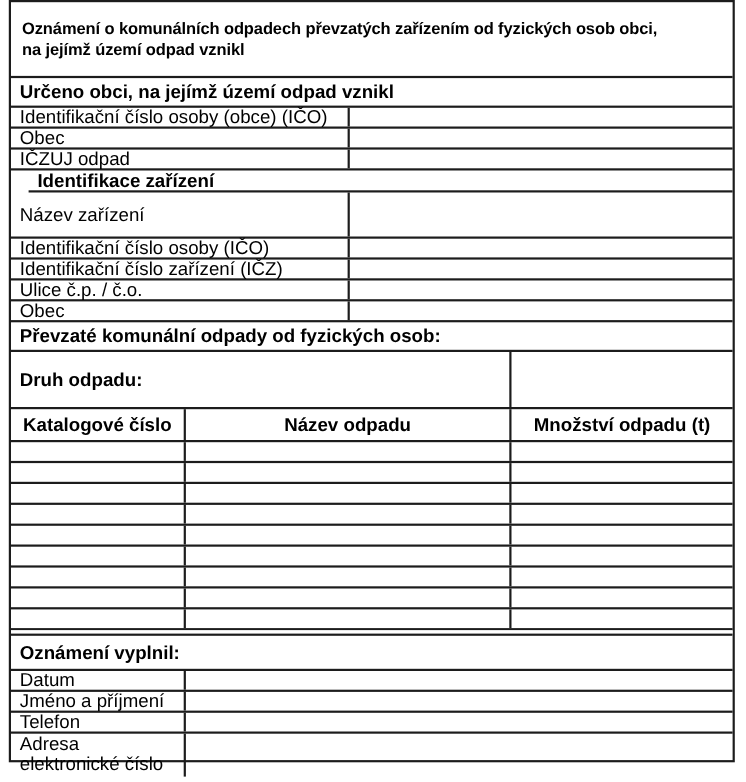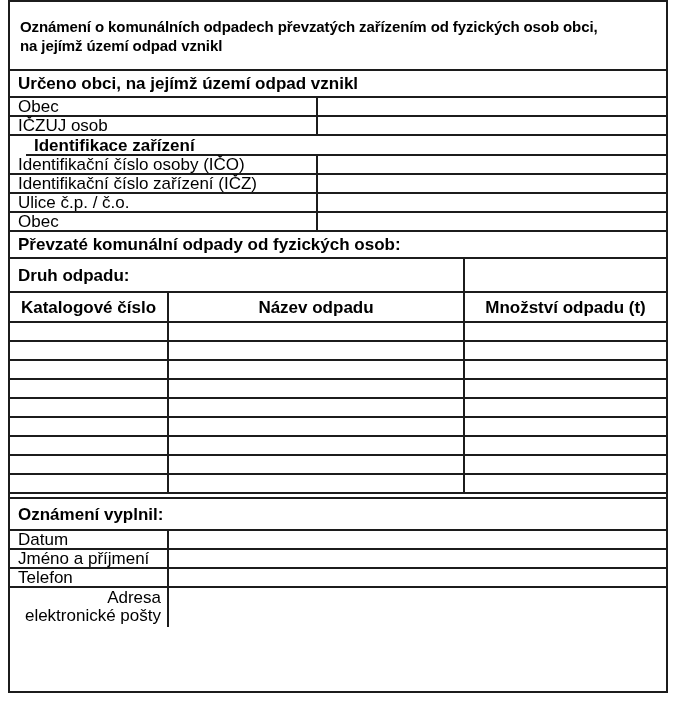--- a/index.html
+++ b/index.html
@@ -29,26 +29,26 @@
     padding-left:8px;border-right:2px solid var(--bc);flex:none;
   }
   .val{flex:1 1 auto;height:100%;box-sizing:border-box;}
   .full{padding-left:8px;}
   .bold{font-weight:bold;}
   .h19{height:19px;}
   .h27{height:27px;}
   .h28{height:20px;margin-left:16px;}
   .h29{height:32px;}
   .h30{height:30px;}
-  .h34{height:34px;}
+  .h34{height:52px;}
   .h39{height:39px;}
   .h42{height:42px;}
   .w308{width:308px;}
   .w455{width:455px;}
-  .w159{width:159px;text-align:right;}
+  .w159{width:159px;}
   .title{
     height:69px;font-weight:bold;font-size:15px;line-height:19px;
     padding:0 10px;white-space:pre-line;letter-spacing:-0.1px;
   }
   .thead{font-weight:bold;align-items:center;}
   .hc{
     box-sizing:border-box;height:100%;display:flex;
     align-items:center;justify-content:center;text-align:center;
   }
   .c0{width:159px;border-right:2px solid var(--bc);flex:none;}
@@ -67,30 +67,38 @@
 <body>
 
 <div class="form">
 
   <div class="row title">Oznámení o komunálních odpadech převzatých zařízením od fyzických osob obci,
 na jejímž území odpad vznikl</div>
 
   <div class="row h27 bold full">Určeno obci, na jejímž území odpad vznikl</div>
 
   <div class="row h19">
+    <div class="lab w308">Identifikační číslo osoby (obce) (IČO)</div>
+    <div class="val"></div>
+  </div>
+  <div class="row h19">
     <div class="lab w308">Obec</div>
     <div class="val"></div>
   </div>
   <div class="row h19">
-    <div class="lab w308">IČZUJ osob</div>
+    <div class="lab w308">IČZUJ odpad</div>
     <div class="val"></div>
   </div>
 
   <div class="row h28 bold full">Identifikace zařízení</div>
 
+  <div class="row h42">
+    <div class="lab w308">Název zařízení</div>
+    <div class="val"></div>
+  </div>
   <div class="row h19">
     <div class="lab w308">Identifikační číslo osoby (IČO)</div>
     <div class="val"></div>
   </div>
   <div class="row h19">
     <div class="lab w308">Identifikační číslo zařízení (IČZ)</div>
     <div class="val"></div>
   </div>
   <div class="row h19">
     <div class="lab w308">Ulice č.p. / č.o.</div>
@@ -172,17 +180,17 @@
   </div>
   <div class="row h19">
     <div class="lab w159">Jméno a příjmení</div>
     <div class="val"></div>
   </div>
   <div class="row h19">
     <div class="lab w159">Telefon</div>
     <div class="val"></div>
   </div>
   <div class="row h39 adresa">
-    <div class="lab w159">Adresa elektronické pošty</div>
+    <div class="lab w159">Adresa elektronické číslo</div>
     <div class="val"></div>
   </div>
 
 </div>
 
 </body></html>

